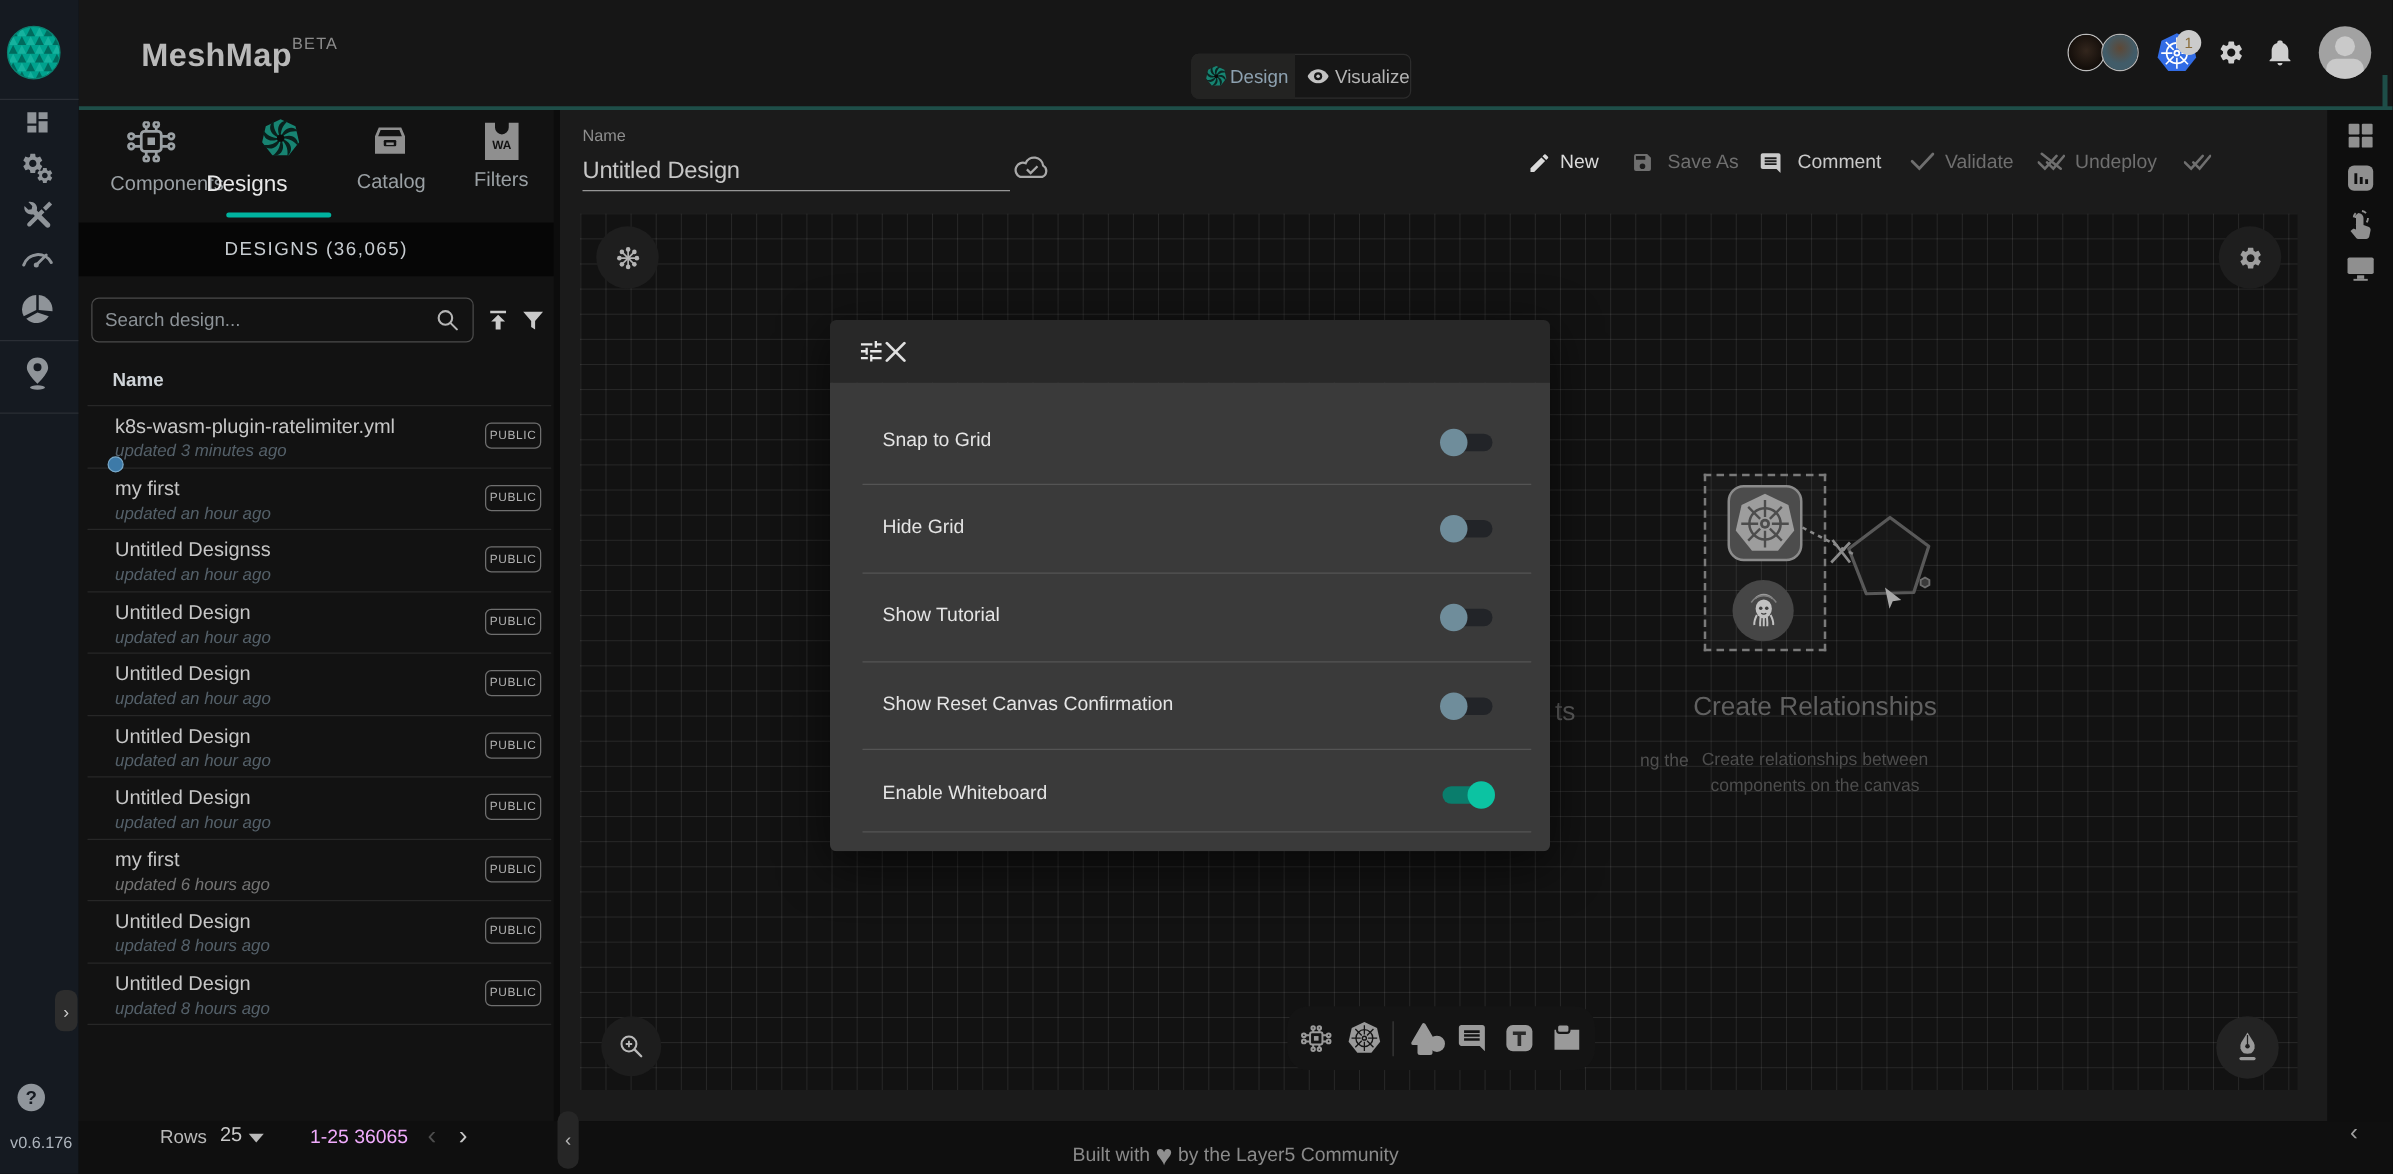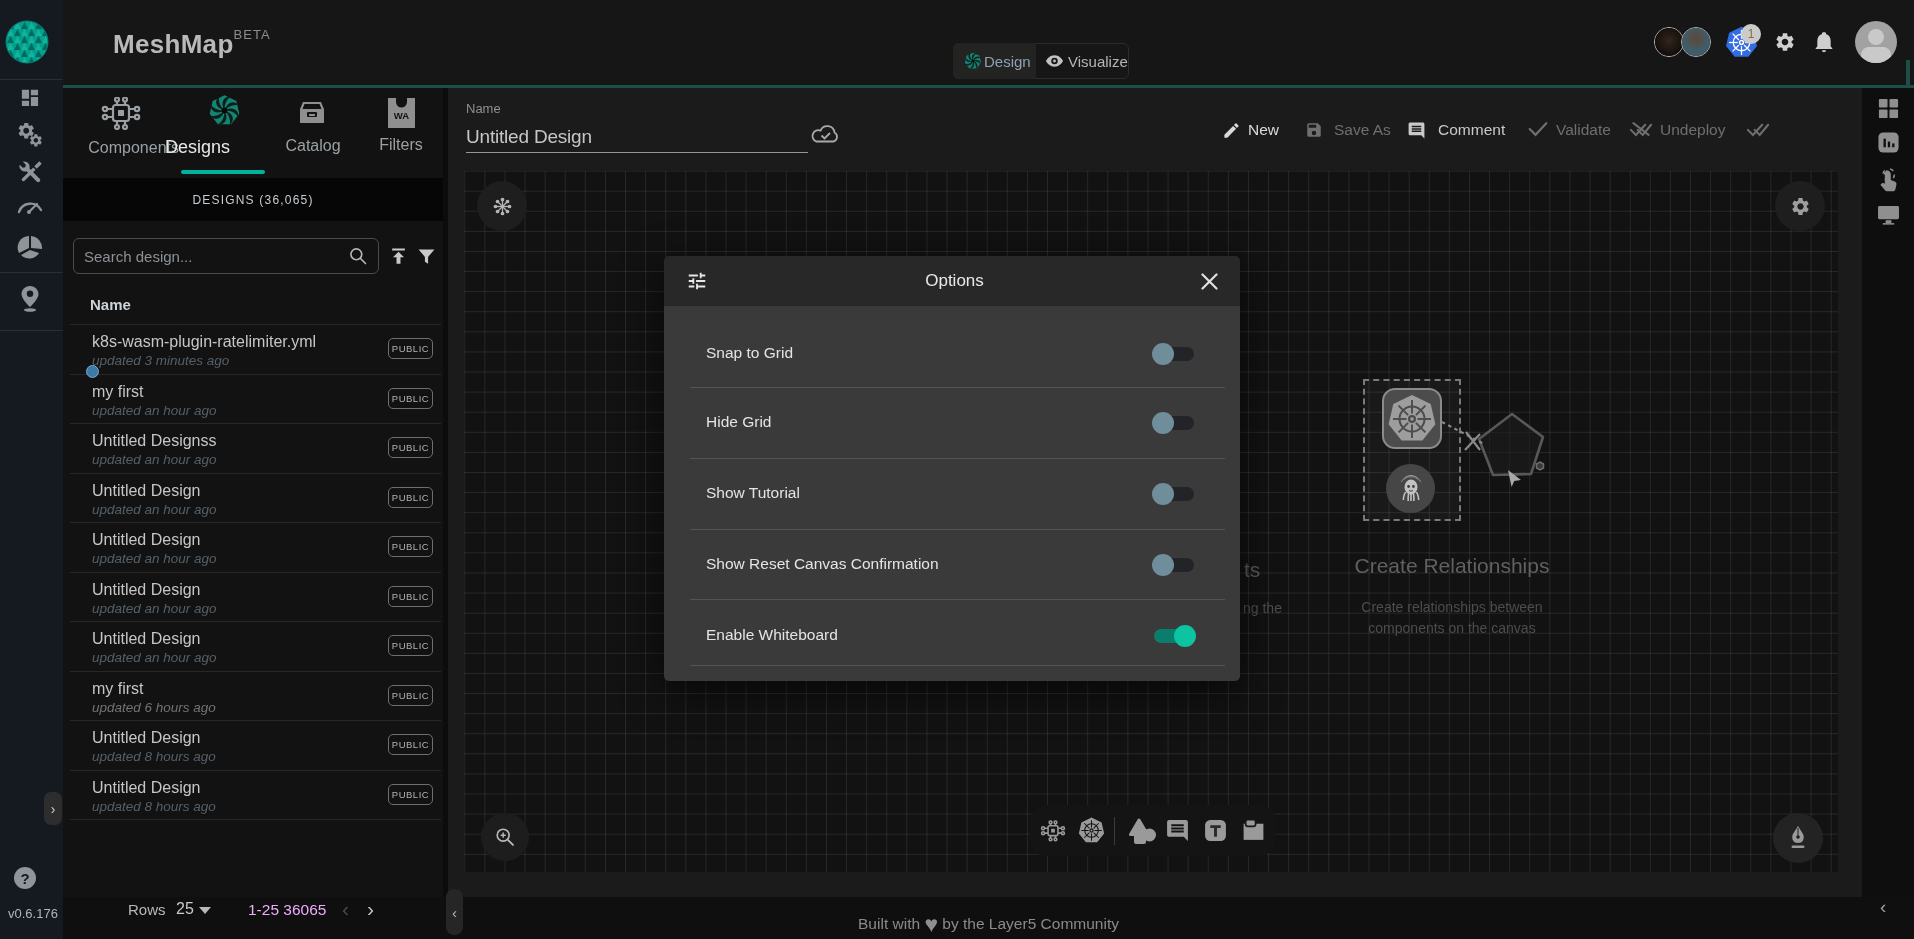--- a/index.html
+++ b/index.html
@@ -227,21 +227,21 @@
   </div>
 <div class="abs" style="left:255px;top:137px;width:116px;text-align:center;color:#9aa0a4;font-size:16px;">Catalog</div>
 <div class="abs" id="tab-filters" style="left:388px;top:98px;">
     <svg width="27" height="30" viewBox="0 0 27 30">
       <path fill="#8f8f8f" d="M0 0 h8 v4 a5.5 5.5 0 0 0 11 0 V0 h8 v30 H0 Z"></path>
       <text x="13.5" y="21" font-size="9.5" font-weight="bold" fill="#121212" text-anchor="middle" font-family="Liberation Sans">WA</text>
     </svg>
   </div>
 <div class="abs" style="left:345px;top:136px;width:112px;text-align:center;color:#9aa0a4;font-size:16px;">Filters</div>
 <div class="abs" style="left:181px;top:170px;width:84px;height:4px;background:#00B39F;border-radius:2px;"></div>
-<div class="abs" style="left:63px;top:178px;width:380px;height:43px;background:#060606;display:flex;align-items:center;justify-content:center;color:#c7ccd0;font-size:12px;letter-spacing:1.2px;">DESIGNS (36,065)</div>
+<div class="abs" style="left:63px;top:178px;width:380px;height:43px;background:#060606;display:flex;align-items:center;justify-content:center;color:#c7ccd0;font-size:15px;letter-spacing:1.2px;">DESIGNS (36,065)</div>
 
 <div class="abs" style="left:73px;top:238px;width:306px;height:36px;border:1px solid #4b4b4b;border-radius:6px;display:flex;align-items:center;padding:0 10px;">
   <span style="color:#8b9196;font-size:15px;">Search design...</span>
   <span style="margin-left:auto;" id="mag-icon">
       <svg width="20" height="20" viewBox="0 0 24 24">
         <circle cx="10" cy="10" r="6.5" fill="none" stroke="#b5b5b5" stroke-width="2"></circle>
         <path d="M15 15l6 6" stroke="#b5b5b5" stroke-width="2" stroke-linecap="round"></path>
       </svg>
     </span>
 </div>
@@ -457,21 +457,21 @@
     <svg width="46" height="30" viewBox="0 0 46 30">
       <line x1="2" y1="4" x2="44" y2="26" stroke="#8a8a8a" stroke-width="2" stroke-dasharray="3.5 3.5"></line>
     </svg>
   </div>
 <div class="abs" id="xmark" style="left:1464px;top:430px;">
     <svg width="18" height="22" viewBox="0 0 18 22">
       <path d="M2 2l14 18M16 4L1 20" stroke="#8a8a8a" stroke-width="2.2"></path>
     </svg>
   </div>
 <div class="abs" style="left:1244px;top:558px;color:#5a5a5a;font-size:21px;">ts</div>
-<div class="abs" style="left:1243px;top:600px;color:#4f4f4f;font-size:14px;">ng the</div>
+<div class="abs" style="left:1312px;top:600px;color:#4f4f4f;font-size:14px;">ng the</div>
 <div class="abs" style="left:1302px;top:554px;width:300px;text-align:center;color:#606060;font-size:21px;">Create Relationships</div>
 <div class="abs" style="left:1302px;top:597px;width:300px;text-align:center;color:#4d4d4d;font-size:14px;line-height:21px;">Create relationships between<br>components on the canvas</div>
 
 <div class="abs" style="left:1030px;top:805px;width:246px;height:51px;border-radius:16px;background:#141414;"></div>
 <div id="bt-icons">
     <div class="abs" style="left:1040px;top:818px;">
       <svg width="26" height="26" viewBox="0 0 42 33">
         <g stroke="#9a9a9a" stroke-width="2.6" fill="none">
           <rect x="13" y="8" width="16" height="16" rx="2.5"></rect>
           <rect x="18" y="13" width="6" height="6" fill="#9a9a9a" stroke="none"></rect>
@@ -579,21 +579,20 @@
 
 <div class="abs" style="left:1880px;top:896px;color:#9f9f9f;font-size:19px;">‹</div>
 
 <div class="abs" style="left:664px;top:256px;width:576px;height:425px;border-radius:5px;overflow:hidden;box-shadow:0 10px 40px rgba(0,0,0,.6);">
   <div style="height:50px;background:#282828;display:flex;align-items:center;padding:0 22px;">
     <span id="tune-icon">
         <svg width="22" height="22" viewBox="0 0 24 24">
           <path fill="#e8e8e8" d="M3 17v2h6v-2H3zM3 5v2h10V5H3zm10 16v-2h8v-2h-8v-2h-2v6h2zM7 9v2H3v2h4v2h2V9H7zm14 4v-2H11v2h10zm-6-4h2V7h4V5h-4V3h-2v6z"></path>
         </svg>
       </span>
-    <span style="flex:1;text-align:center;color:#e8e8e8;font-size:17px;">Options</span>
     <svg width="17" height="17" viewBox="0 0 17 17">
         <path d="M1.5 1.5l14 14M15.5 1.5l-14 14" stroke="#e0e0e0" stroke-width="2.2" stroke-linecap="round"></path>
       </svg>
   </div>
   <div style="height:375px;background:#3a3a3a;position:relative;" id="modal-body">
       <div style="position:absolute;left:42px;top:38px;color:#e4e4e4;font-size:15.5px;">Snap to Grid</div>
       <div style="position:absolute;left:490px;top:41px;width:40px;height:14px;border-radius:7px;background:#222428;"></div>
       <div style="position:absolute;left:488px;top:37px;width:22px;height:22px;border-radius:50%;background:#6f8d9b;"></div>
       <div style="position:absolute;left:42px;top:107px;color:#e4e4e4;font-size:15.5px;">Hide Grid</div>
       <div style="position:absolute;left:490px;top:110px;width:40px;height:14px;border-radius:7px;background:#222428;"></div>

